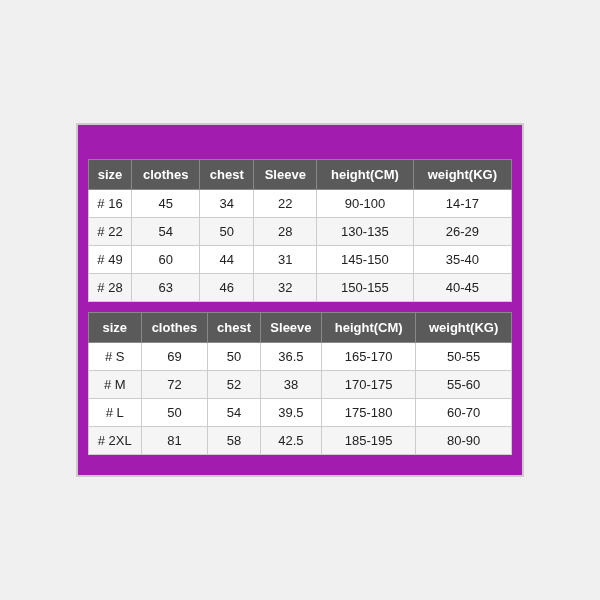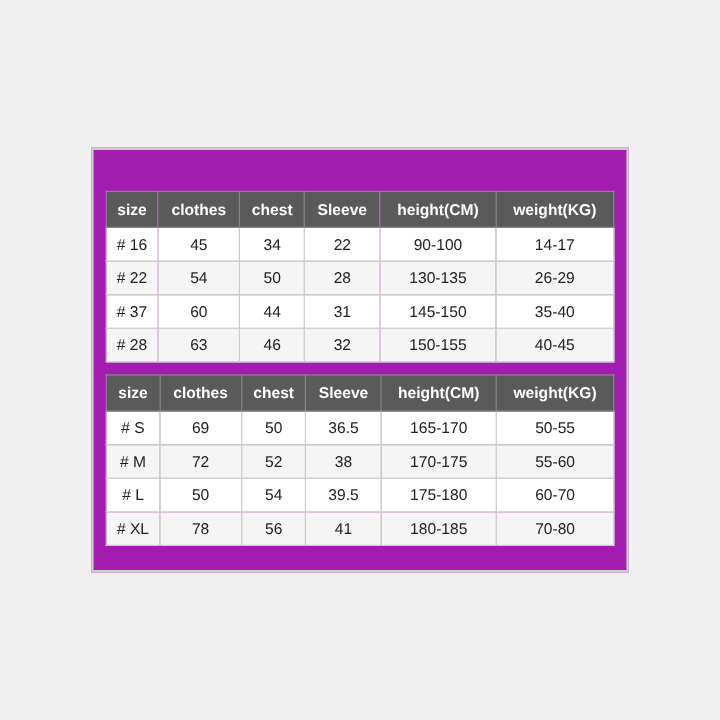--- a/index.html
+++ b/index.html
@@ -95,21 +95,21 @@
         </tr>
         <tr>
           <td># 22</td>
           <td>54</td>
           <td>50</td>
           <td>28</td>
           <td>130-135</td>
           <td>26-29</td>
         </tr>
         <tr>
-          <td># 37</td>
+          <td># 49</td>
           <td>60</td>
           <td>44</td>
           <td>31</td>
           <td>145-150</td>
           <td>35-40</td>
         </tr>
         <tr>
           <td># 28</td>
           <td>63</td>
           <td>46</td>
@@ -150,22 +150,22 @@
         </tr>
         <tr>
           <td># L</td>
           <td>50</td>
           <td>54</td>
           <td>39.5</td>
           <td>175-180</td>
           <td>60-70</td>
         </tr>
         <tr>
-          <td># XL</td>
-          <td>78</td>
-          <td>56</td>
-          <td>41</td>
-          <td>180-185</td>
-          <td>70-80</td>
+          <td># 2XL</td>
+          <td>81</td>
+          <td>58</td>
+          <td>42.5</td>
+          <td>185-195</td>
+          <td>80-90</td>
         </tr>
       </tbody>
   </table>
 </div>
 
 </body></html>

